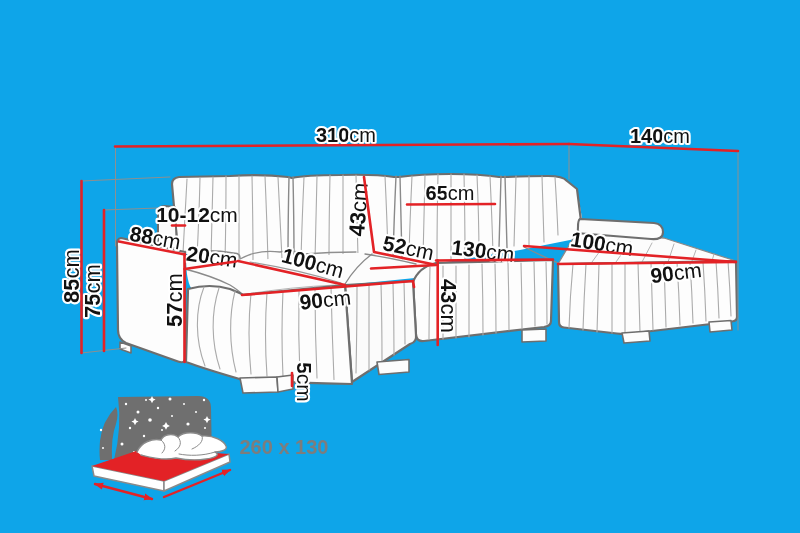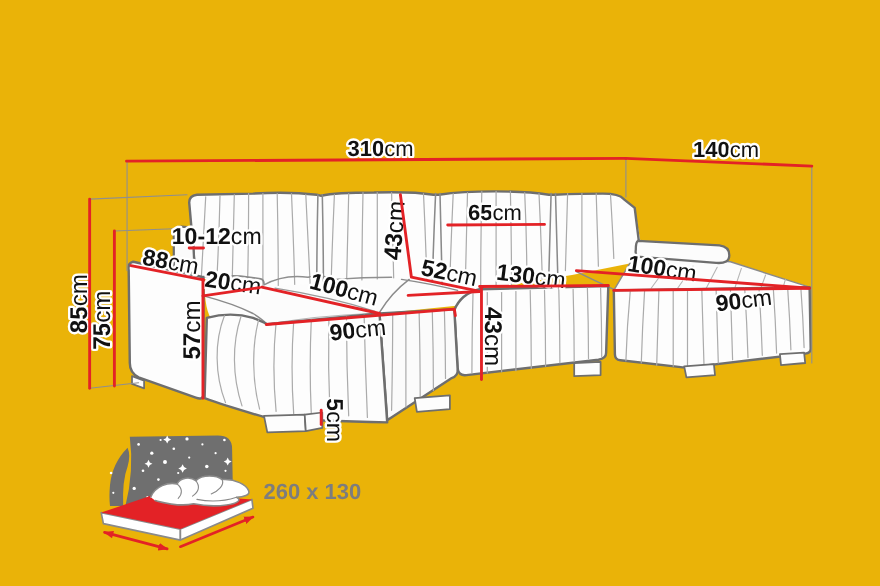--- a/index.html
+++ b/index.html
@@ -1,16 +1,16 @@
 <!DOCTYPE html>
 <html><head>
 <meta charset="utf-8">
 <style>
   html,body{margin:0;padding:0;background:#fff;}
-  #stage{width:800px;height:533px;position:relative;background:#eab308;overflow:hidden;}
+  #stage{width:800px;height:533px;position:relative;background:#0ea5e9;overflow:hidden;}
   svg text{font-family:"Liberation Sans",sans-serif;}
 </style>
 </head>
 <body>
 <div id="stage">
 <svg width="800" height="533" viewBox="0 0 800 533">
 <defs>
 <marker id="ah" markerUnits="userSpaceOnUse" markerWidth="11" markerHeight="9" refX="8" refY="4" orient="auto">
   <path d="M0,0.5 L9,4 L0,7.5 Z" fill="#e32226"></path>
 </marker>

